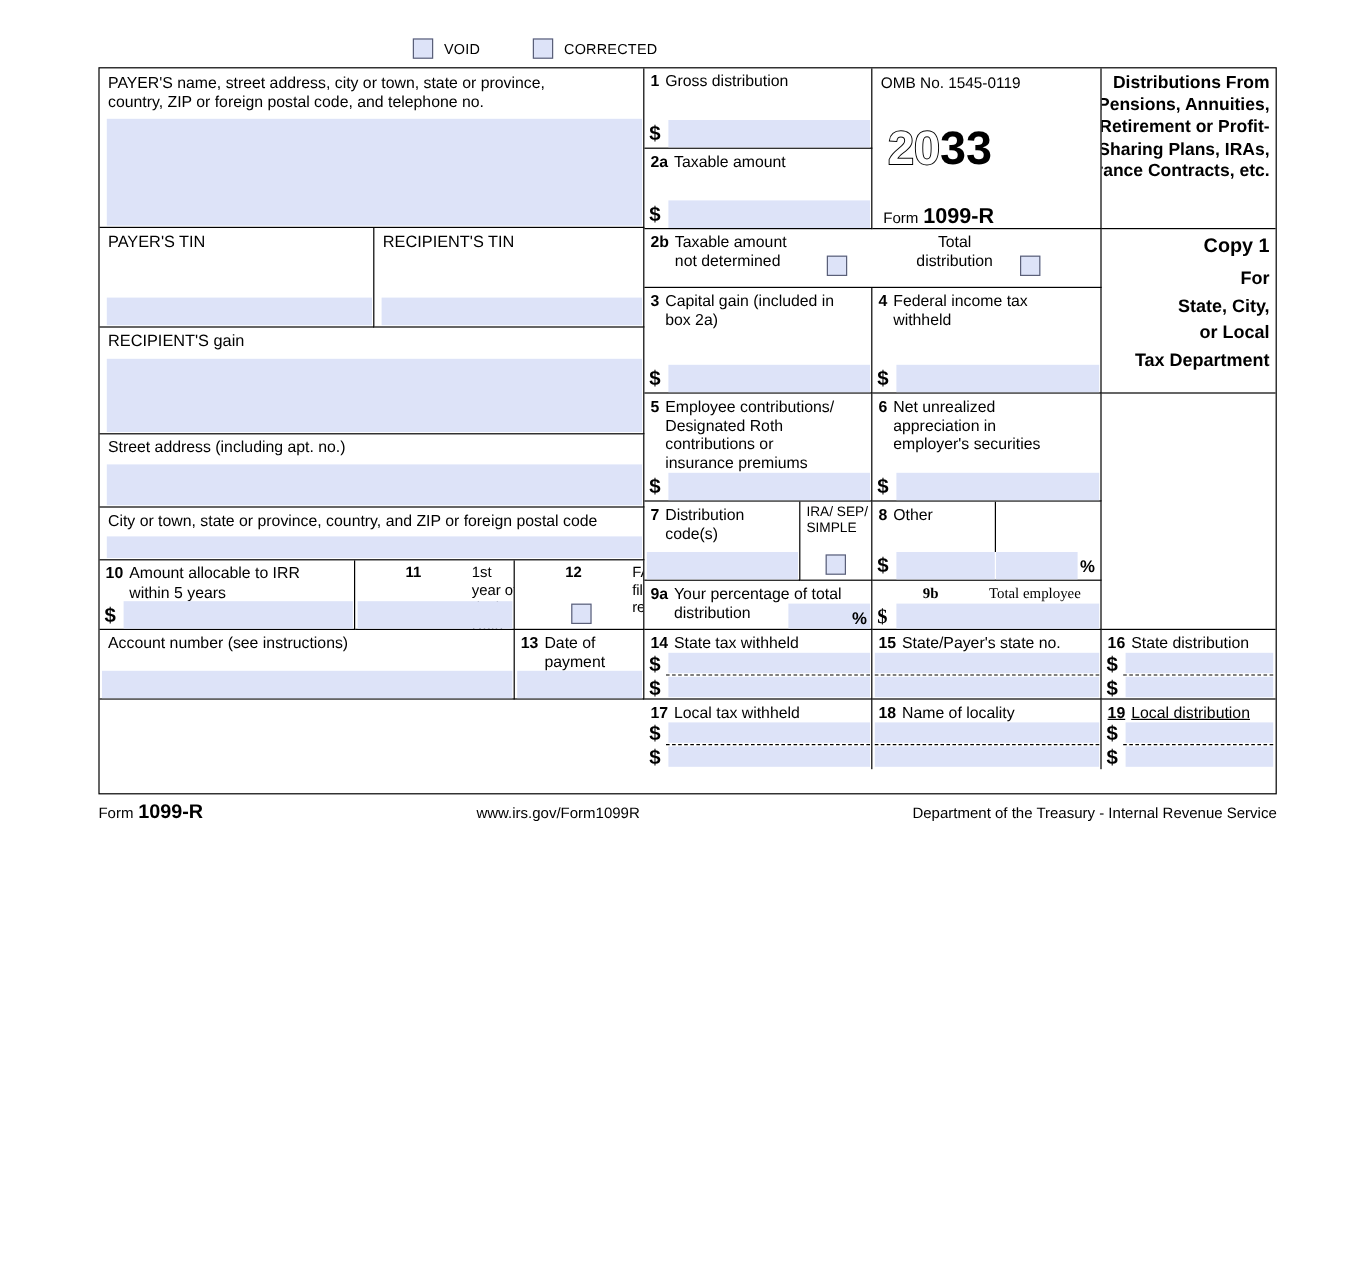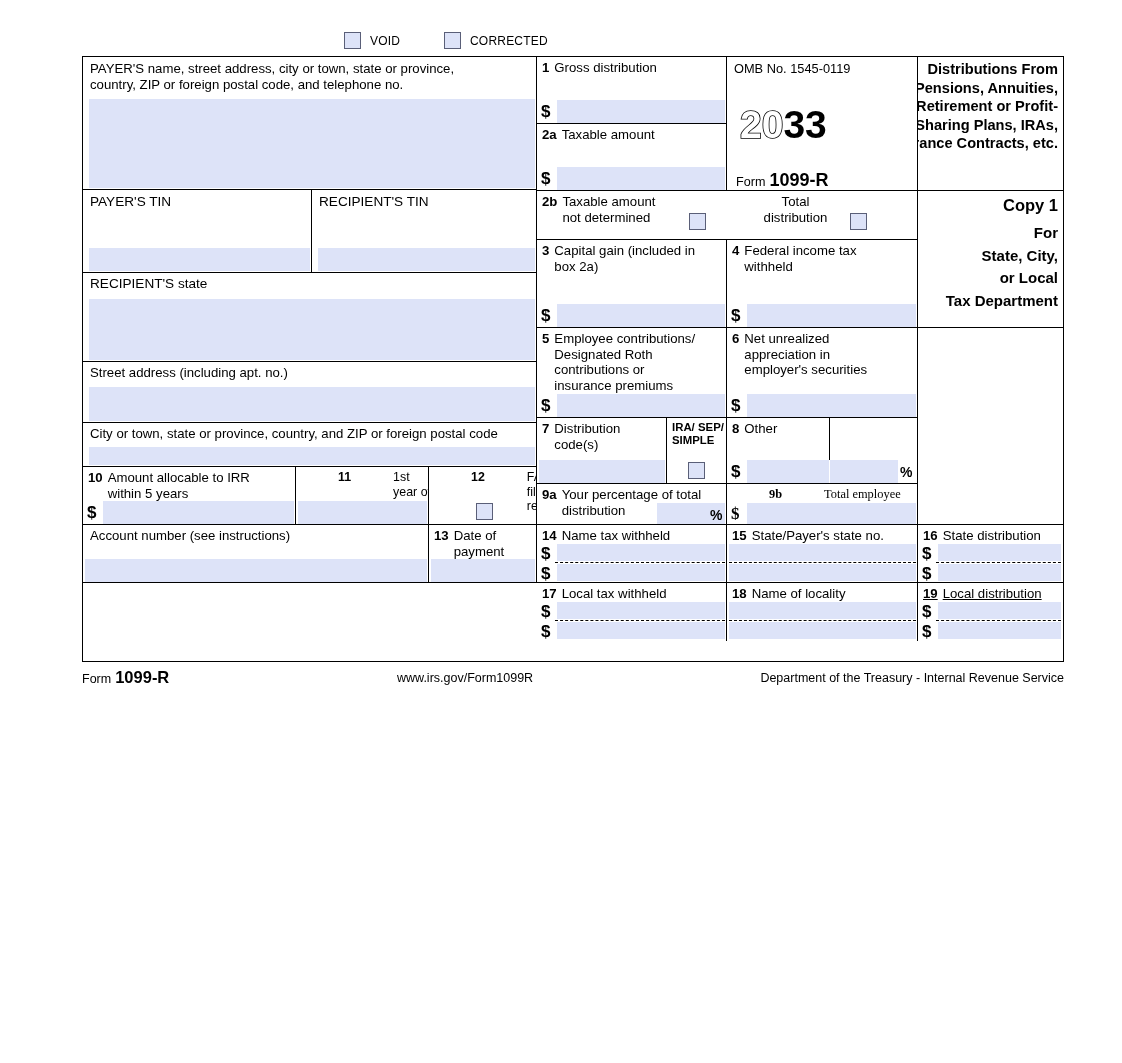--- a/index.html
+++ b/index.html
@@ -159,21 +159,21 @@
     <div class="caps" style="position:absolute;left:7px;top:4px;">RECIPIENT'S TIN</div>
     <div class="fill" style="left:6px;top:58px;width:217px;height:23px;"></div>
   </div>
 
   <div class="cell br bb" style="left:0;top:133px;width:229px;height:83px;">
     <div class="caps" style="position:absolute;left:7px;top:4px;">PAYER'S TIN</div>
     <div class="fill" style="left:6px;top:58px;width:221px;height:23px;"></div>
   </div>
 
   <div class="cell br bb" style="left:0;top:216px;width:454px;height:89px;">
-    <div class="caps" style="position:absolute;left:7px;top:3px;">RECIPIENT'S state</div>
+    <div class="caps" style="position:absolute;left:7px;top:3px;">RECIPIENT'S gain</div>
     <div class="fill" style="left:6px;top:26px;width:446px;height:61px;"></div>
   </div>
 
   <div class="cell br bb" style="left:0;top:305px;width:454px;height:61px;">
     <div class="lbl" style="position:absolute;left:7px;top:3px;">Street address (including apt. no.)</div>
     <div class="fill" style="left:6px;top:25px;width:446px;height:34px;"></div>
   </div>
 
   <div class="cell br bb" style="left:0;top:366px;width:454px;height:44px;">
     <div class="lbl" style="position:absolute;left:7px;top:3px;">City or town, state or province, country, and ZIP or foreign postal code</div>
@@ -297,21 +297,21 @@
 
   <div class="cell br bb" style="left:454px;top:361px;width:130px;height:66px;">
     <div class="boxlabel" style="width:122px;">
       <span class="num lbl">7</span>
       <span class="txt lbl">Distribution
 code(s)</span>
     </div>
     <div class="fill" style="left:2px;top:42px;width:126px;height:23px;"></div>
   </div>
 
-  <div class="cell br bb" style="left:584px;top:361px;width:60px;height:66px;font-weight:bold;">
+  <div class="cell br bb" style="left:584px;top:361px;width:60px;height:66px;">
     <div class="lbl-xs" style="position:absolute;left:5px;top:3px;">IRA/
 SEP/
 SIMPLE</div>
     <span class="checkbox" style="position:absolute;left:21px;top:44px;"></span>
   </div>
 
   <div class="cell br bb" style="left:644px;top:361px;width:191px;height:66px;">
     <div class="boxlabel" style="width:183px;">
       <span class="num lbl">8</span>
       <span class="txt lbl">Other</span>
@@ -338,21 +338,21 @@
       <span class="num lbl-sm">9b</span>
       <span class="txt lbl-sm">Total employee contributions</span>
     </div>
     <div class="fill" style="left:20px;top:19px;width:169px;height:21px;"></div>
     <span class="dollar" style="left:4px;top:21px;">$</span>
   </div>
 
   <div class="cell br bb" style="left:454px;top:468px;width:190px;height:58px;">
     <div class="boxlabel" style="width:182px;">
       <span class="num lbl">14</span>
-      <span class="txt lbl">Name tax withheld</span>
+      <span class="txt lbl">State tax withheld</span>
     </div>
     <div class="fill" style="left:20px;top:19px;width:168px;height:17px;"></div>
     <span class="dollar" style="left:4px;top:20px;">$</span>
     <div class="dash" style="left:18px;top:37px;width:170px;"></div>
     <div class="fill" style="left:20px;top:39px;width:168px;height:17px;"></div>
     <span class="dollar" style="left:4px;top:40px;">$</span>
   </div>
 
   <div class="cell br bb" style="left:644px;top:468px;width:191px;height:58px;">
     <div class="boxlabel" style="width:185px;">

